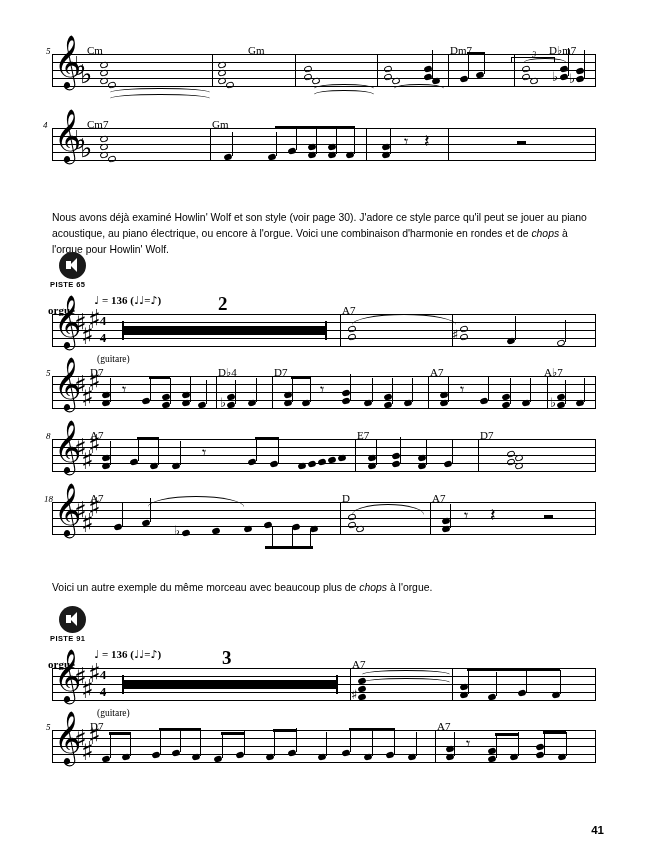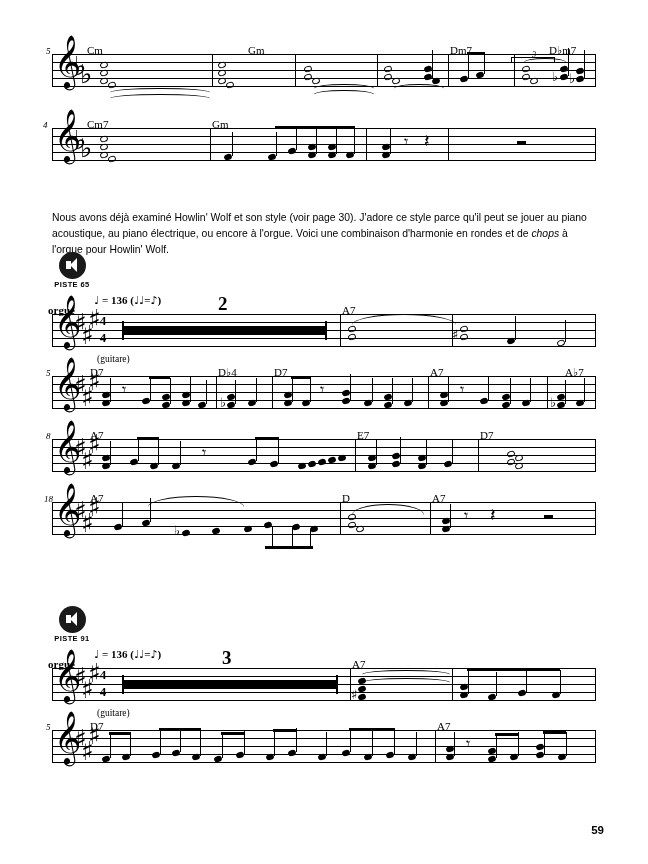--- a/index.html
+++ b/index.html
@@ -183,21 +183,21 @@
     line-height: 16px;
     color: #000;
     text-align: left;
   }
   .para em { font-style: italic; }
 
   
   .track {
     position: absolute;
     width: 44px;
-    text-align: center;
+    text-align: left;
   }
   .track .spk {
     width: 27px;
     height: 27px;
     margin: 0 auto;
     border-radius: 50%;
     background: #1a1a1a;
     position: relative;
   }
   .track .spk::before {
@@ -456,21 +456,21 @@
       <div class="stem" style="left:513px; top:12px; height:22px;"></div>
     </div>
   </div>
 
   <div class="system" style="top:370px;">
     <div class="measure-num" style="left:-6px; top:-2px;">5</div>
     <div class="chord" style="left:38px; top:-4px;">D7</div>
     <div class="chord" style="left:166px; top:-4px;">D♭4</div>
     <div class="chord" style="left:222px; top:-4px;">D7</div>
     <div class="chord" style="left:378px; top:-4px;">A7</div>
-    <div class="chord" style="left:513px; top:-4px;">A♭7</div>
+    <div class="chord" style="left:492px; top:-4px;">A♭7</div>
 
     <div class="staff">
       <div class="line l1"></div>
       <div class="line l2"></div>
       <div class="line l3"></div>
       <div class="line l4"></div>
       <div class="line l5"></div>
       <div class="clef">𝄞</div>
       <div class="keysig" style="left:22px; top:2px;">♯</div>
       <div class="keysig" style="left:29px; top:14px;">♯</div>
@@ -656,20 +656,23 @@
 
       <div class="notehead" style="left:390px; top:30px;"></div>
       <div class="notehead" style="left:390px; top:22px;"></div>
       <div class="stem" style="left:398px; top:8px; height:24px;"></div>
       <div class="rest-8" style="left:412px; top:12px;">𝄾</div>
       <div class="rest-q" style="left:438px; top:10px;">𝄽</div>
       <div class="rest-half" style="left:492px; top:19px;"></div>
     </div>
   </div>
 
+  <div class="para" style="top:580px;">
+    <span>Voici un autre exemple du même morceau avec beaucoup plus de </span><em>chops</em><span> à l'orgue.</span>
+  </div>
 
   <div class="track" style="left:50px; top:606px;">
     <div class="spk"></div>
     <div class="lbl">PISTE 91</div>
   </div>
 
   <div class="system" style="top:662px;">
     <div class="instr" style="left:-4px; top:-4px;">orgue</div>
     <div class="tempo" style="left:42px; top:-14px;">
       <span class="sym">♩</span>
@@ -789,15 +792,15 @@
       <div class="beam" style="left:443px; top:9px; width:23px;"></div>
       <div class="notehead" style="left:484px; top:28px;"></div>
       <div class="notehead" style="left:484px; top:20px;"></div>
       <div class="stem" style="left:492px; top:6px; height:24px;"></div>
       <div class="notehead" style="left:506px; top:30px;"></div>
       <div class="stem" style="left:514px; top:8px; height:24px;"></div>
       <div class="beam" style="left:491px; top:7px; width:23px;"></div>
     </div>
   </div>
 
-  <div class="page-num">59</div>
+  <div class="page-num">41</div>
 
 </div>
 
 </body></html>

